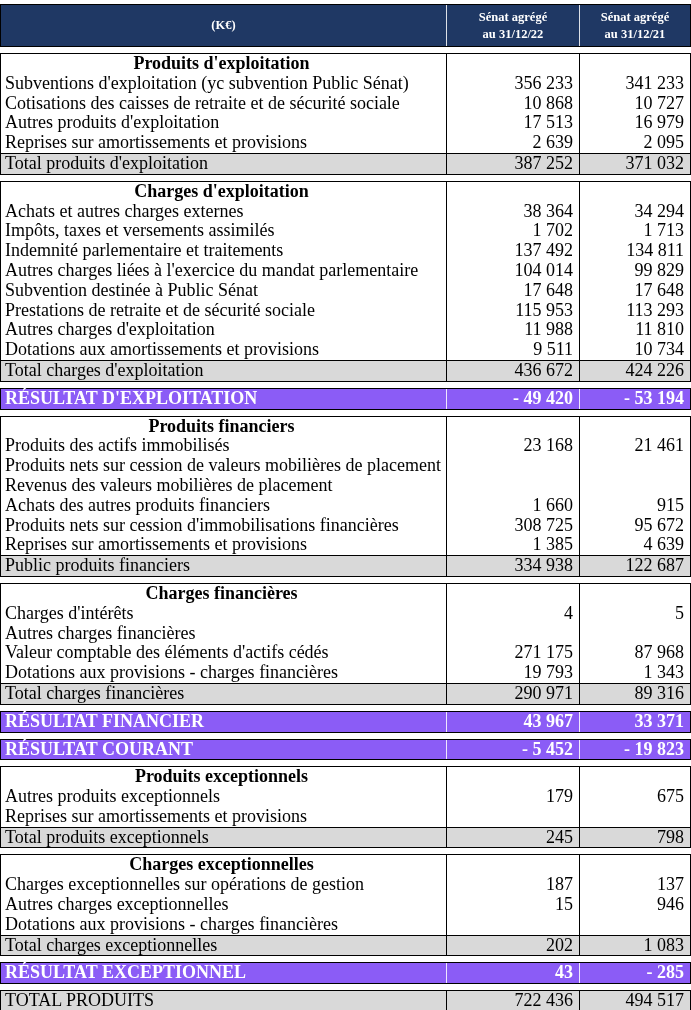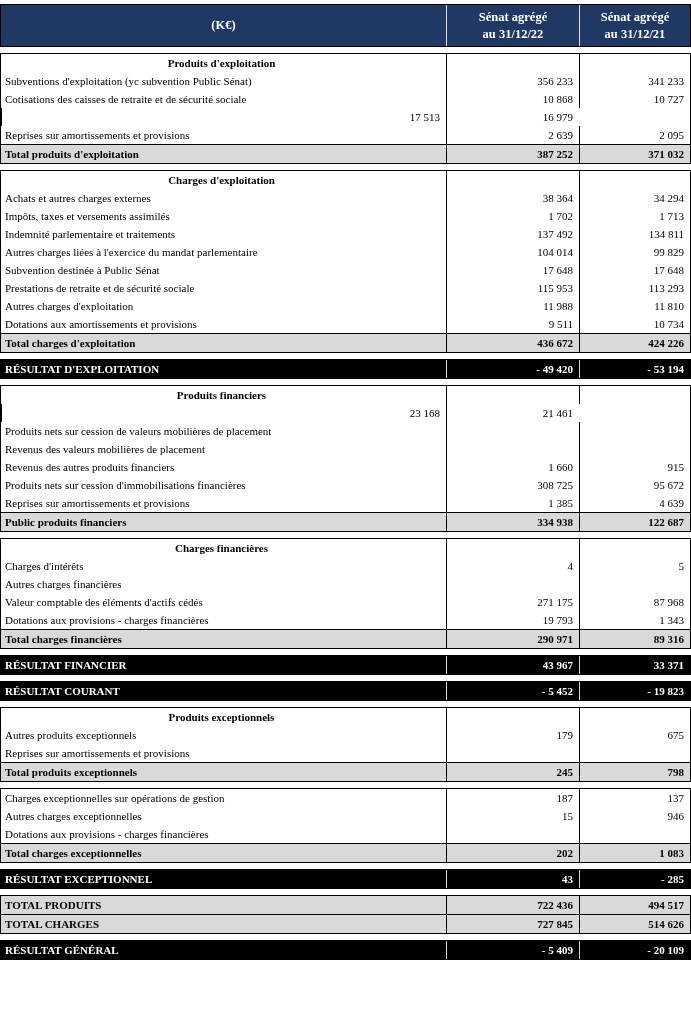--- a/index.html
+++ b/index.html
@@ -34,21 +34,21 @@
   .header-cell:first-child { border-left: none; }
 
   
   .block { border: 1px solid #000; }
   .gap { height: 6px; }
 
   .row {
     display: grid;
     grid-template-columns: 1fr 133px 111px;
     min-height: 18px;
-    font-size: 11px;
+    font-size: 18px;
     align-items: stretch;
   }
   .cell {
     display: flex;
     align-items: center;
     min-height: 18px;
     line-height: 1.1;
   }
   .cell.label { padding-left: 4px; padding-right: 4px; }
   .cell.val {
@@ -59,26 +59,26 @@
 
   .row.section .label {
     justify-content: center;
     text-align: center;
     font-weight: bold;
     padding-left: 0;
   }
 
   .row.total {
     background: #D9D9D9;
-    font-weight: bold;
+    font-weight: normal;
   }
   .block .row + .row.total { border-top: 1px solid #000; }
 
   .row.result {
-    background: #000000;
+    background: #8b5cf6;
     color: #ffffff;
     font-weight: bold;
     text-align: center;
   }
   .row.result .cell.val { border-left: 1px solid rgba(255,255,255,0.85); }
 </style>
 </head>
 <body>
 
 <div class="table-wrap">
@@ -101,20 +101,21 @@
           <div class="cell label">Subventions d'exploitation (yc subvention Public Sénat)</div>
           <div class="cell val">356 233</div>
           <div class="cell val">341 233</div>
         </div>
         <div class="row item">
           <div class="cell label">Cotisations des caisses de retraite et de sécurité sociale</div>
           <div class="cell val">10 868</div>
           <div class="cell val">10 727</div>
         </div>
         <div class="row item">
+          <div class="cell label">Autres produits d'exploitation</div>
           <div class="cell val">17 513</div>
           <div class="cell val">16 979</div>
         </div>
         <div class="row item">
           <div class="cell label">Reprises sur amortissements et provisions</div>
           <div class="cell val">2 639</div>
           <div class="cell val">2 095</div>
         </div>
         <div class="row total">
           <div class="cell label">Total produits d'exploitation</div>
@@ -184,35 +185,36 @@
         </div>
       </div>
       <div class="gap"></div>
       <div class="block">
         <div class="row section">
           <div class="cell label">Produits financiers</div>
           <div class="cell val"></div>
           <div class="cell val"></div>
         </div>
         <div class="row item">
+          <div class="cell label">Produits des actifs immobilisés</div>
           <div class="cell val">23 168</div>
           <div class="cell val">21 461</div>
         </div>
         <div class="row item">
           <div class="cell label">Produits nets sur cession de valeurs mobilières de placement</div>
           <div class="cell val"></div>
           <div class="cell val"></div>
         </div>
         <div class="row item">
           <div class="cell label">Revenus des valeurs mobilières de placement</div>
           <div class="cell val"></div>
           <div class="cell val"></div>
         </div>
         <div class="row item">
-          <div class="cell label">Revenus des autres produits financiers</div>
+          <div class="cell label">Achats des autres produits financiers</div>
           <div class="cell val">1 660</div>
           <div class="cell val">915</div>
         </div>
         <div class="row item">
           <div class="cell label">Produits nets sur cession d'immobilisations financières</div>
           <div class="cell val">308 725</div>
           <div class="cell val">95 672</div>
         </div>
         <div class="row item">
           <div class="cell label">Reprises sur amortissements et provisions</div>
@@ -292,20 +294,25 @@
           <div class="cell val"></div>
         </div>
         <div class="row total">
           <div class="cell label">Total produits exceptionnels</div>
           <div class="cell val">245</div>
           <div class="cell val">798</div>
         </div>
       </div>
       <div class="gap"></div>
       <div class="block">
+        <div class="row section">
+          <div class="cell label">Charges exceptionnelles</div>
+          <div class="cell val"></div>
+          <div class="cell val"></div>
+        </div>
         <div class="row item">
           <div class="cell label">Charges exceptionnelles sur opérations de gestion</div>
           <div class="cell val">187</div>
           <div class="cell val">137</div>
         </div>
         <div class="row item">
           <div class="cell label">Autres charges exceptionnelles</div>
           <div class="cell val">15</div>
           <div class="cell val">946</div>
         </div>

